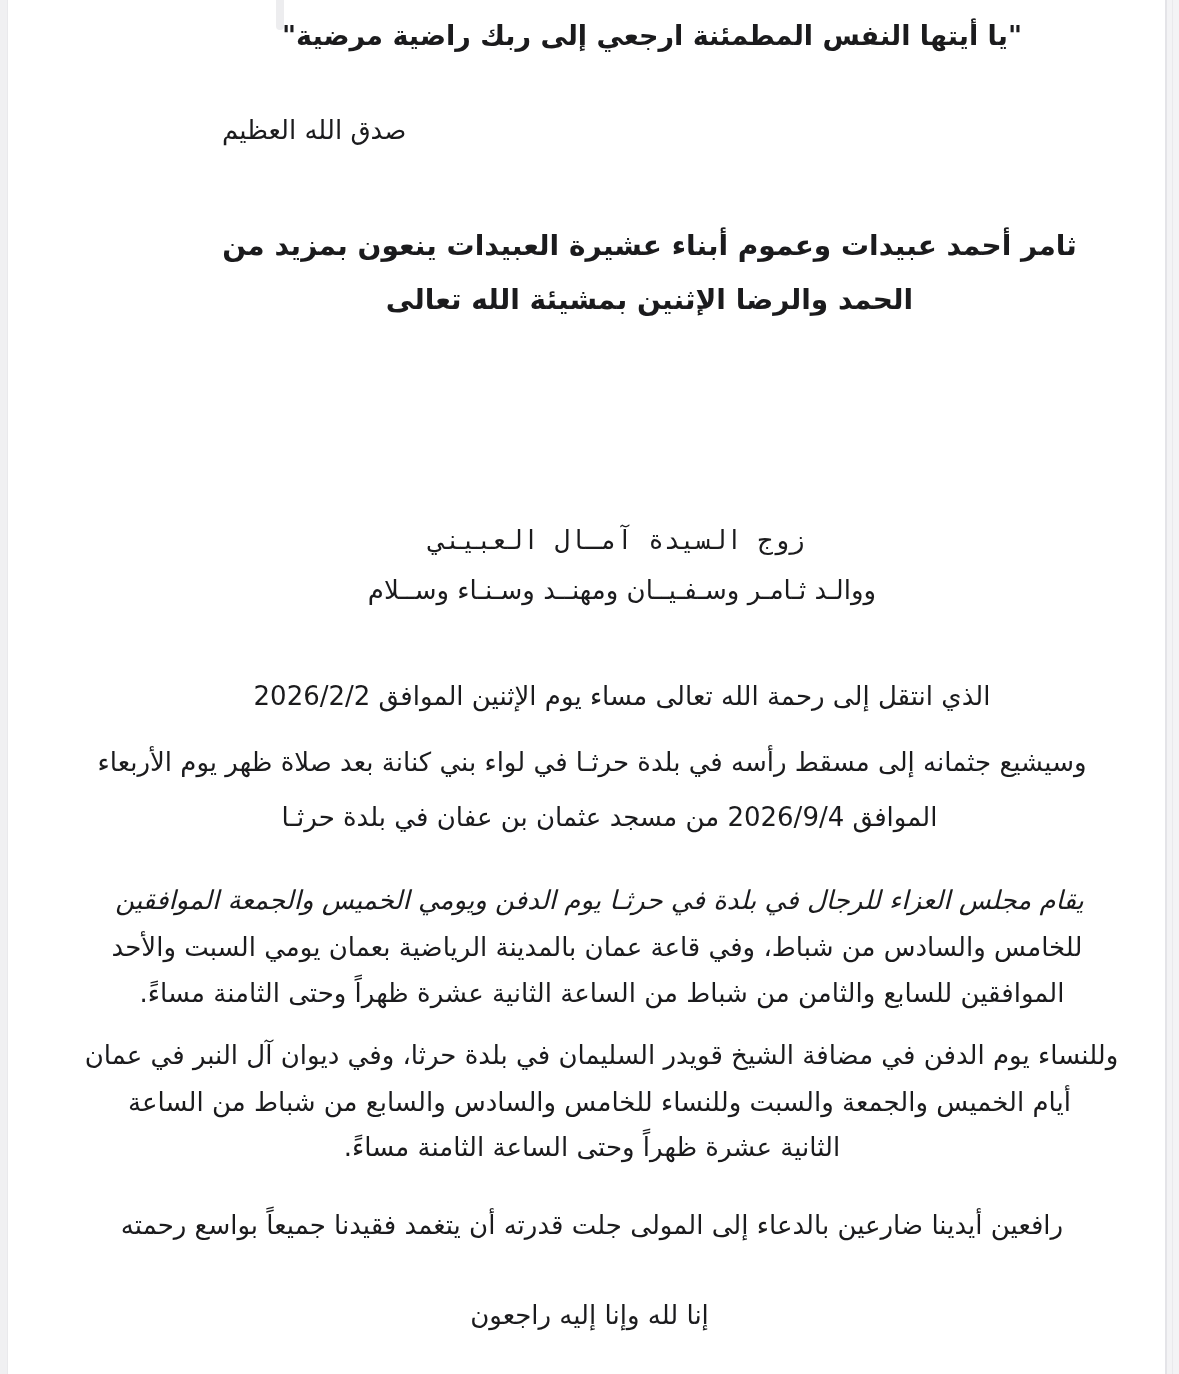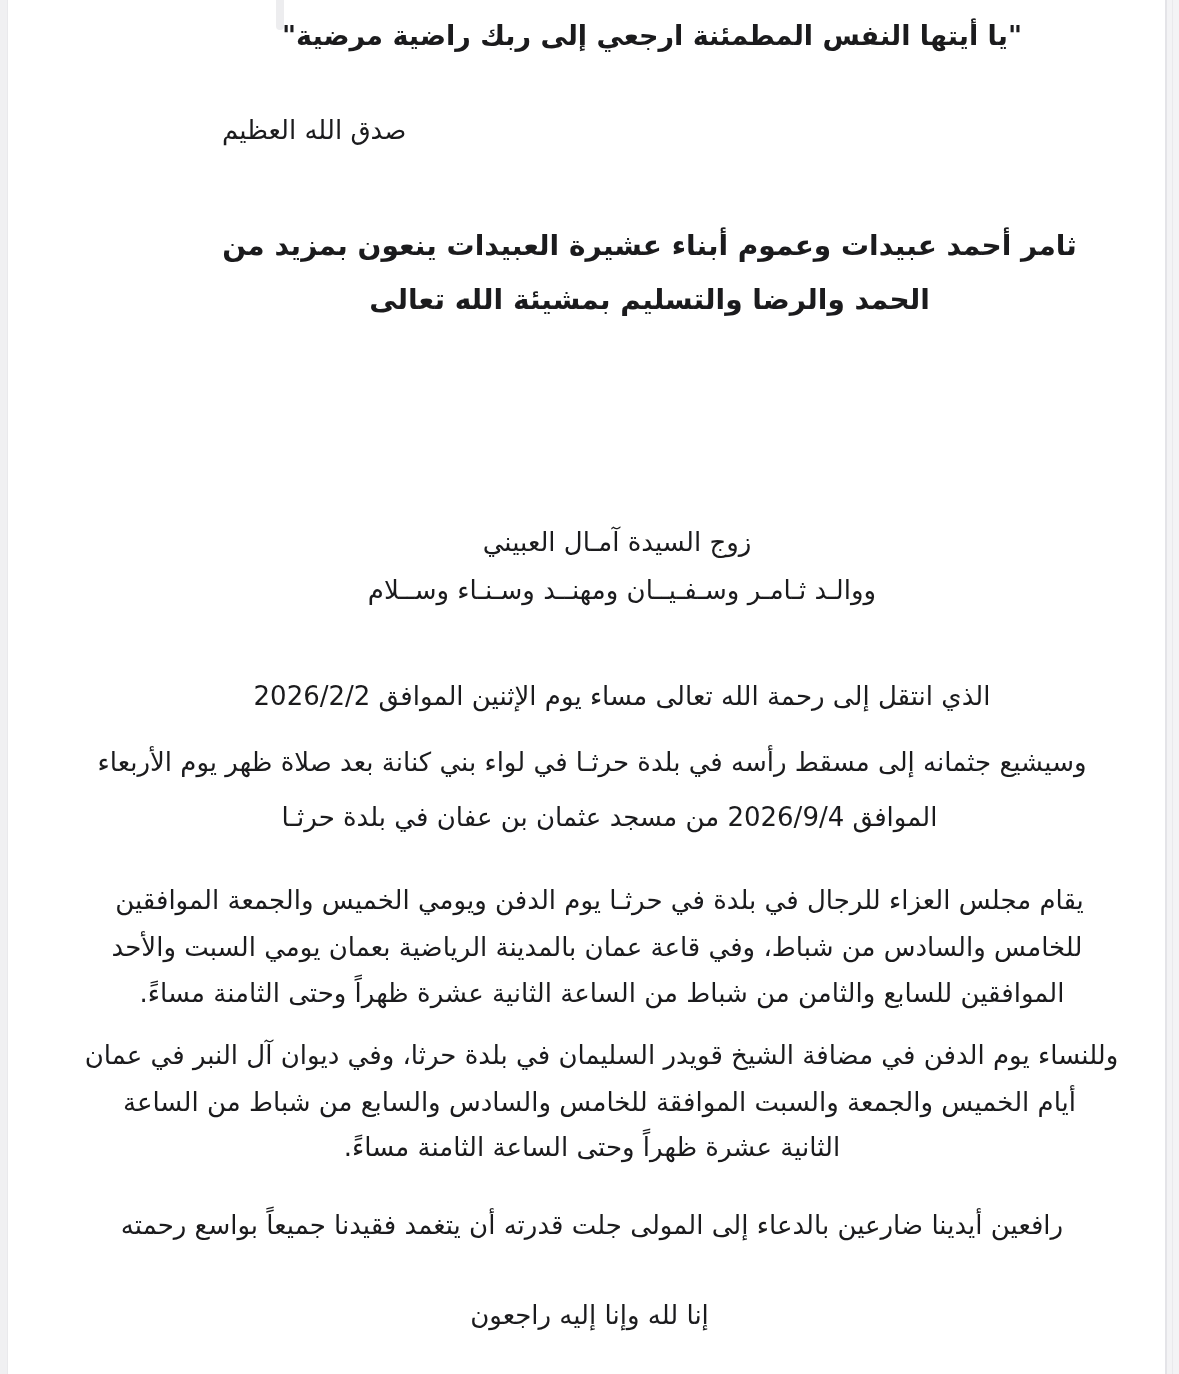--- a/index.html
+++ b/index.html
@@ -54,26 +54,26 @@
     line-height: 1.45;
     font-size: 26px;
   }
   .bold { font-weight: bold; }
 
   .verse           { top: 16px;   left: 125px; right: 0; font-size: 27px; }
   .attribution     { top: 112px;  left: 222px; text-align: center; font-size: 26px; }
   .announce-1      { top: 226px;  left: 120px; right: 0; font-size: 28px; }
   .announce-2      { top: 280px;  left: 120px; right: 0; font-size: 28px; }
   .deceased-name   { top: 386px;  left: 120px; right: 0; font-size: 58px; line-height: 1.3; }
-  .spouse          { top: 524px;  left: 55px;  right: 0; }
+  .spouse          { top: 524px;  left: 55px;  right: 0; font-family: Liberation Mono, monospace; }
   .children        { top: 572px;  left: 65px;  right: 0; }
   .death-line      { top: 658px;  left: 65px;  right: 0; margin-top: 20px; }
   .funeral-1       { top: 744px;  left: 5px;   right: 0; }
   .funeral-2       { top: 799px;  left: 40px;  right: 0; }
-  .men-1           { top: 882px;  left: 35px;  right: 15px; }
+  .men-1           { top: 882px;  left: 35px;  right: 15px; font-style: italic; }
   .men-2           { top: 929px;  left: 15px;  right: 0; }
   .men-3           { top: 975px;  left: 25px;  right: 0; }
   .women-1         { top: 1037px; left: 24px;  right: 0; }
   .women-2         { top: 1084px; left: 20px;  right: 0; }
   .women-3         { top: 1129px; left: 5px;   right: 0; }
   .prayer          { top: 1207px; left: 5px;   right: 0; }
   .closing         { top: 1297px; left: 0;     right: 0; }
 </style>
 </head>
 <body>
@@ -83,36 +83,36 @@
   <div class="edge-left"></div>
   <div class="edge-right"></div>
   <div class="edge-right-seam"></div>
   <div class="smudge-top"></div>
 
   <div class="line verse bold">"يا أيتها النفس المطمئنة ارجعي إلى ربك راضية مرضية"</div>
 
   <div class="line attribution">صدق الله العظيم</div>
 
   <div class="line announce-1 bold">ثامر أحمد عبيدات وعموم أبناء عشيرة العبيدات ينعون بمزيد من</div>
-  <div class="line announce-2 bold">الحمد والرضا والتسليم بمشيئة الله تعالى</div>
+  <div class="line announce-2 bold">الحمد والرضا الإثنين بمشيئة الله تعالى</div>
 
 
   <div class="line spouse">زوج السيدة آمـال العبيني</div>
   <div class="line children">ووالـد ثـامـر وسـفـيــان ومهنــد وسـنـاء وســلام</div>
 
   <div class="line death-line">الذي انتقل إلى رحمة الله تعالى مساء يوم الإثنين الموافق 2026/2/2</div>
 
   <div class="line funeral-1">وسيشيع جثمانه إلى مسقط رأسه في بلدة حرثـا في لواء بني كنانة بعد صلاة ظهر يوم الأربعاء</div>
   <div class="line funeral-2">الموافق 2026/9/4 من مسجد عثمان بن عفان في بلدة حرثـا</div>
 
   <div class="line men-1">يقام مجلس العزاء للرجال في بلدة في حرثـا يوم الدفن ويومي الخميس والجمعة الموافقين</div>
   <div class="line men-2">للخامس والسادس من شباط، وفي قاعة عمان بالمدينة الرياضية بعمان يومي السبت والأحد</div>
   <div class="line men-3">الموافقين للسابع والثامن من شباط من الساعة الثانية عشرة ظهراً وحتى الثامنة مساءً.</div>
 
   <div class="line women-1">وللنساء يوم الدفن في مضافة الشيخ قويدر السليمان في بلدة حرثا، وفي ديوان آل النبر في عمان</div>
-  <div class="line women-2">أيام الخميس والجمعة والسبت الموافقة للخامس والسادس والسابع من شباط من الساعة</div>
+  <div class="line women-2">أيام الخميس والجمعة والسبت وللنساء للخامس والسادس والسابع من شباط من الساعة</div>
   <div class="line women-3">الثانية عشرة ظهراً وحتى الساعة الثامنة مساءً.</div>
 
   <div class="line prayer">رافعين أيدينا ضارعين بالدعاء إلى المولى جلت قدرته أن يتغمد فقيدنا جميعاً بواسع رحمته</div>
 
   <div class="line closing">إنا لله وإنا إليه راجعون</div>
 
 </div>
 
 </body></html>

